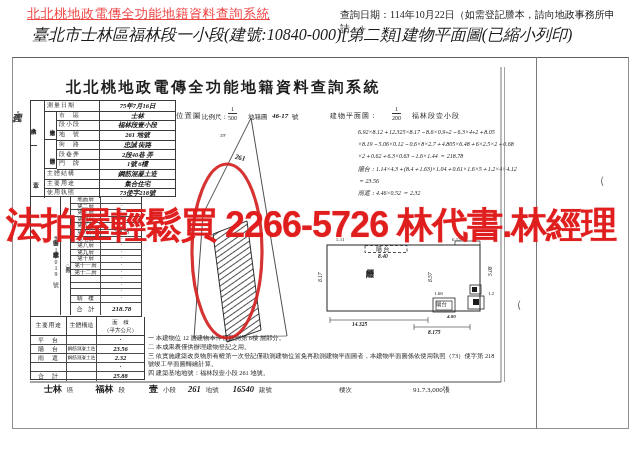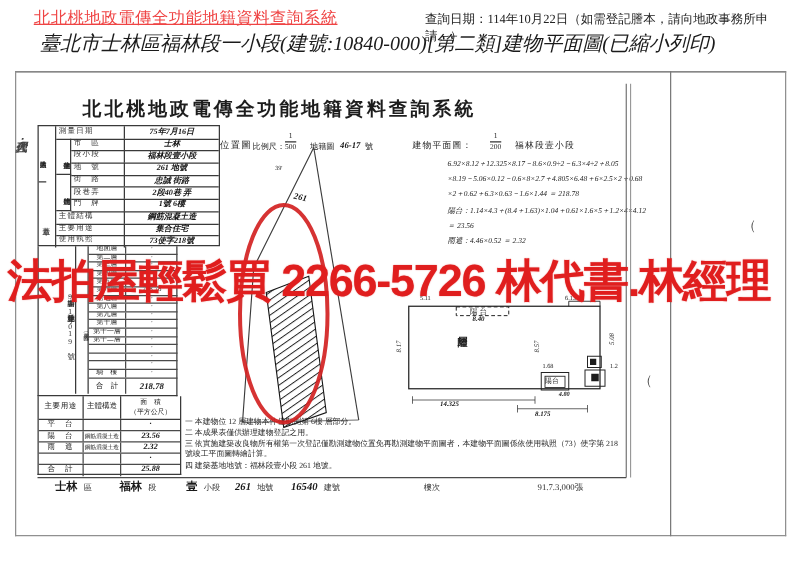--- a/index.html
+++ b/index.html
@@ -60,21 +60,21 @@
   .fstrip{left:44px;top:383px;display:flex;align-items:baseline;}
   .fstrip > div{display:flex;align-items:baseline;}
   .fstrip > div:nth-of-type(2){margin-left:22px;}
   .fstrip > div:nth-of-type(3){margin-left:24px;}
   .fstrip > div:nth-of-type(4){margin-left:12px;}
   .fstrip > div:nth-of-type(5){margin-left:14px;}
   .fstrip > div:nth-of-type(6){margin-left:62px;}
   .fval{font-size:9px;font-weight:700;color:#1a1a1a;}
   .flab{font-size:6.5px;margin-left:5px;color:#333;}
   .fstrip > div:nth-of-type(4) .fval,.fstrip > div:nth-of-type(5) .fval{font-style:italic;font-weight:600;font-size:8.5px;}
-  .printno{left:430px;top:385px;font-size:7px;color:#2a2a2a;}
+  .printno{left:413px;top:385px;font-size:7px;color:#2a2a2a;}
   
   .sec-label{font-size:7.5px;color:#222;letter-spacing:1px;}
   .frac{text-align:center;line-height:1;}
   .frac .num{display:block;font-size:6px;border-bottom:1px solid #333;padding:0 3px 1px;}
   .frac .den{display:block;font-size:6px;padding-top:1px;}
   .calc{left:358px;top:126px;width:170px;font-size:6px;line-height:12.2px;color:#1c1c1c;font-style:italic;white-space:nowrap;}
   .tiny{font-size:5px;color:#222;}
   .dimv{transform:rotate(-90deg);transform-origin:left top;font-size:5.5px;color:#222;font-style:italic;}
   .ad{left:6px;top:201px;font-size:36px;font-weight:800;color:#e01e1e;white-space:nowrap;letter-spacing:-1px;
       font-family:"Liberation Sans",sans-serif;z-index:30;text-shadow:0 0 1px rgba(214,28,28,.6);}

